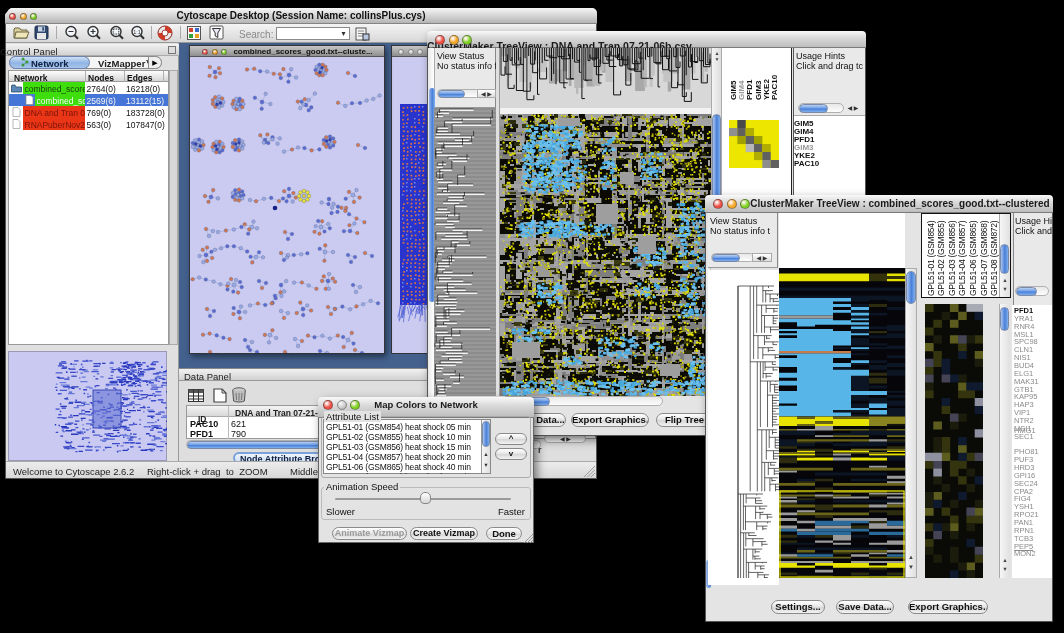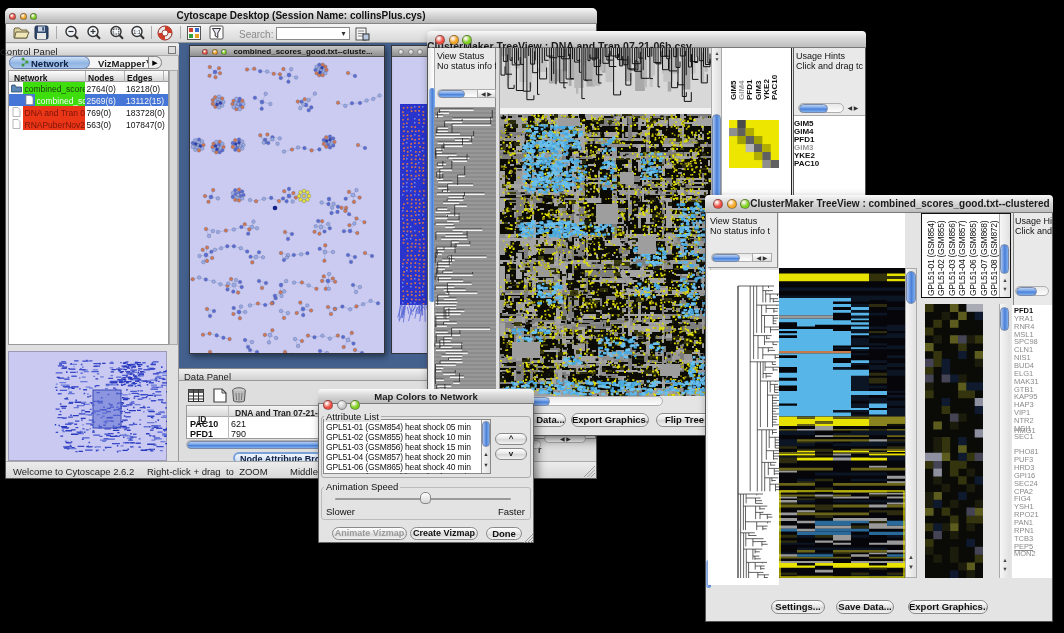--- a/index.html
+++ b/index.html
@@ -1,12 +1,12 @@
 <!DOCTYPE html>
-<html><head><meta charset="utf-8"><style>html,body{margin:0;padding:0;background:#000;}*{box-sizing:content-box;}#stage{position:relative;width:1064px;height:633px;background:#000;overflow:hidden;font-family:"Liberation Sans",sans-serif;}</style></head><body>
+<html><head><meta charset="utf-8"><style>html,body{margin:0;padding:0;background:#000;}*{box-sizing:content-box;}#stage{position:relative;width:1064px;height:633px;background:#000;overflow:hidden;font-family:"Liberation Sans",sans-serif;border-radius:32px;}</style></head><body>
 <div id="stage">
     <div style="position:absolute;left:5px;top:8px;width:592px;height:471px;background:#e2e2e2;border:1px solid #555;border-radius:5px 5px 0 0;box-sizing:border-box;"></div>
     <div style="position:absolute;left:5px;top:8px;width:592px;height:16px;background:linear-gradient(#f6f6f6,#cfcfcf 60%,#b4b4b4);border-bottom:1px solid #848484;border-radius:5px 5px 0 0;box-sizing:border-box;"></div>
     <div style="position:absolute;left:5px;top:8px;font:bold 10px 'Liberation Sans',sans-serif;color:#111;white-space:nowrap;">
       <span style="display:block;width:592px;text-align:center;line-height:16px;">Cytoscape Desktop (Session Name: collinsPlus.cys)</span>
     </div>
     <div style="position:absolute;left:9.0px;top:12.5px;width:7px;height:7px;border-radius:50%;background:radial-gradient(circle at 35% 30%, #fff4f0 8%, #ee4d43 55%, #ee4d43);border:1px solid rgba(60,60,60,.55);box-sizing:border-box;"></div>
     <div style="position:absolute;left:19.5px;top:12.5px;width:7px;height:7px;border-radius:50%;background:radial-gradient(circle at 35% 30%, #fff4f0 8%, #f5a623 55%, #f5a623);border:1px solid rgba(60,60,60,.55);box-sizing:border-box;"></div>
     <div style="position:absolute;left:30.0px;top:12.5px;width:7px;height:7px;border-radius:50%;background:radial-gradient(circle at 35% 30%, #fff4f0 8%, #7ed321 55%, #7ed321);border:1px solid rgba(60,60,60,.55);box-sizing:border-box;"></div>
     <div style="position:absolute;left:6px;top:24px;width:590px;height:19px;background:linear-gradient(#f4f4f4,#d8d8d8);border-bottom:1px solid #9a9a9a;box-sizing:border-box;"></div>
@@ -401,21 +401,21 @@
     <div style="position:absolute;left:1014px;top:510.1px;font:7.5px 'Liberation Sans',sans-serif;color:#8a8a8a;white-space:nowrap;">RPO21</div>
     <div style="position:absolute;left:1014px;top:517.95px;font:7.5px 'Liberation Sans',sans-serif;color:#8a8a8a;white-space:nowrap;">PAN1</div>
     <div style="position:absolute;left:1014px;top:525.8px;font:7.5px 'Liberation Sans',sans-serif;color:#8a8a8a;white-space:nowrap;">RPN1</div>
     <div style="position:absolute;left:1014px;top:533.65px;font:7.5px 'Liberation Sans',sans-serif;color:#8a8a8a;white-space:nowrap;">TCB3</div>
     <div style="position:absolute;left:1014px;top:541.5px;font:7.5px 'Liberation Sans',sans-serif;color:#8a8a8a;white-space:nowrap;text-decoration:underline;">PEP5</div>
     <div style="position:absolute;left:1014px;top:549.35px;font:7.5px 'Liberation Sans',sans-serif;color:#8a8a8a;white-space:nowrap;">MON2</div>
     <div style="position:absolute;left:771px;top:600px;width:54px;height:14px;border-radius:7.0px;background:linear-gradient(#ffffff,#e4e4e4 50%,#d6d6d6 52%,#f2f2f2);border:1px solid #8a8a8a;box-sizing:border-box;text-align:center;font:bold 9.5px 'Liberation Sans',sans-serif;color:#111;line-height:12px;white-space:nowrap;overflow:hidden;">Settings...</div>
     <div style="position:absolute;left:836px;top:600px;width:58px;height:14px;border-radius:7.0px;background:linear-gradient(#ffffff,#e4e4e4 50%,#d6d6d6 52%,#f2f2f2);border:1px solid #8a8a8a;box-sizing:border-box;text-align:center;font:bold 9.5px 'Liberation Sans',sans-serif;color:#111;line-height:12px;white-space:nowrap;overflow:hidden;">Save Data...</div>
     <div style="position:absolute;left:908px;top:600px;width:80px;height:14px;border-radius:7.0px;background:linear-gradient(#ffffff,#e4e4e4 50%,#d6d6d6 52%,#f2f2f2);border:1px solid #8a8a8a;box-sizing:border-box;text-align:center;font:bold 9.5px 'Liberation Sans',sans-serif;color:#111;line-height:12px;white-space:nowrap;overflow:hidden;">Export Graphics...</div>
     <div style="position:absolute;left:318px;top:397px;width:216px;height:146px;background:#e3e3e3;border:1px solid #666;border-radius:5px 5px 0 0;box-shadow:3px 4px 10px rgba(0,0,0,0.5);box-sizing:border-box;"></div>
-    <div style="position:absolute;left:318px;top:389px;width:216px;height:15px;background:linear-gradient(#f9f9f9,#d8d8d8 45%,#bdbdbd);border-bottom:1px solid #7a7a7a;box-sizing:border-box;border-radius:4px 4px 0 0;">
+    <div style="position:absolute;left:318px;top:397px;width:216px;height:21px;background:linear-gradient(#f9f9f9,#d8d8d8 45%,#bdbdbd);border-bottom:1px solid #7a7a7a;box-sizing:border-box;border-radius:4px 4px 0 0;">
       <div style="position:absolute;left:0px;right:0;top:0;height:100%;text-align:center;font:bold 9.5px 'Liberation Sans',sans-serif;color:#1a1a1a;line-height:15px;white-space:nowrap;overflow:hidden;">Map Colors to Network</div>
     </div>
     <div style="position:absolute;left:323.0px;top:399.5px;width:10px;height:10px;border-radius:50%;background:radial-gradient(circle at 35% 30%, #fff4f0 8%, #ee4d43 55%, #ee4d43);border:1px solid rgba(60,60,60,.55);box-sizing:border-box;"></div>
     <div style="position:absolute;left:336.5px;top:399.5px;width:10px;height:10px;border-radius:50%;background:radial-gradient(circle at 35% 30%, #f8f8f8, #c9c9c9 60%, #9a9a9a);border:1px solid #888;box-sizing:border-box;"></div>
     <div style="position:absolute;left:350.0px;top:399.5px;width:10px;height:10px;border-radius:50%;background:radial-gradient(circle at 35% 30%, #fff4f0 8%, #7ed321 55%, #7ed321);border:1px solid rgba(60,60,60,.55);box-sizing:border-box;"></div>
     <div style="position:absolute;left:324px;top:410.5px;font:9.5px 'Liberation Sans',sans-serif;color:#111;white-space:nowrap;background:#e3e3e3;padding:0 2px;z-index:3;">Attribute List</div>
     <div style="position:absolute;left:321px;top:416px;width:210px;height:62px;border:1px solid #aaa;border-radius:3px;box-sizing:border-box;"></div>
     <div style="position:absolute;left:322.5px;top:419px;width:168px;height:55px;background:#fff;border:1px solid #888;box-sizing:border-box;"></div>
     <div style="position:absolute;left:322.5px;top:419px;width:168px;height:55px;overflow:hidden;">
       <div style="position:absolute;left:3.5px;top:2.5px;font:8.5px 'Liberation Sans',sans-serif;color:#111;white-space:nowrap;letter-spacing:-0.2px;">GPL51-01 (GSM854) heat shock 05 min</div>

